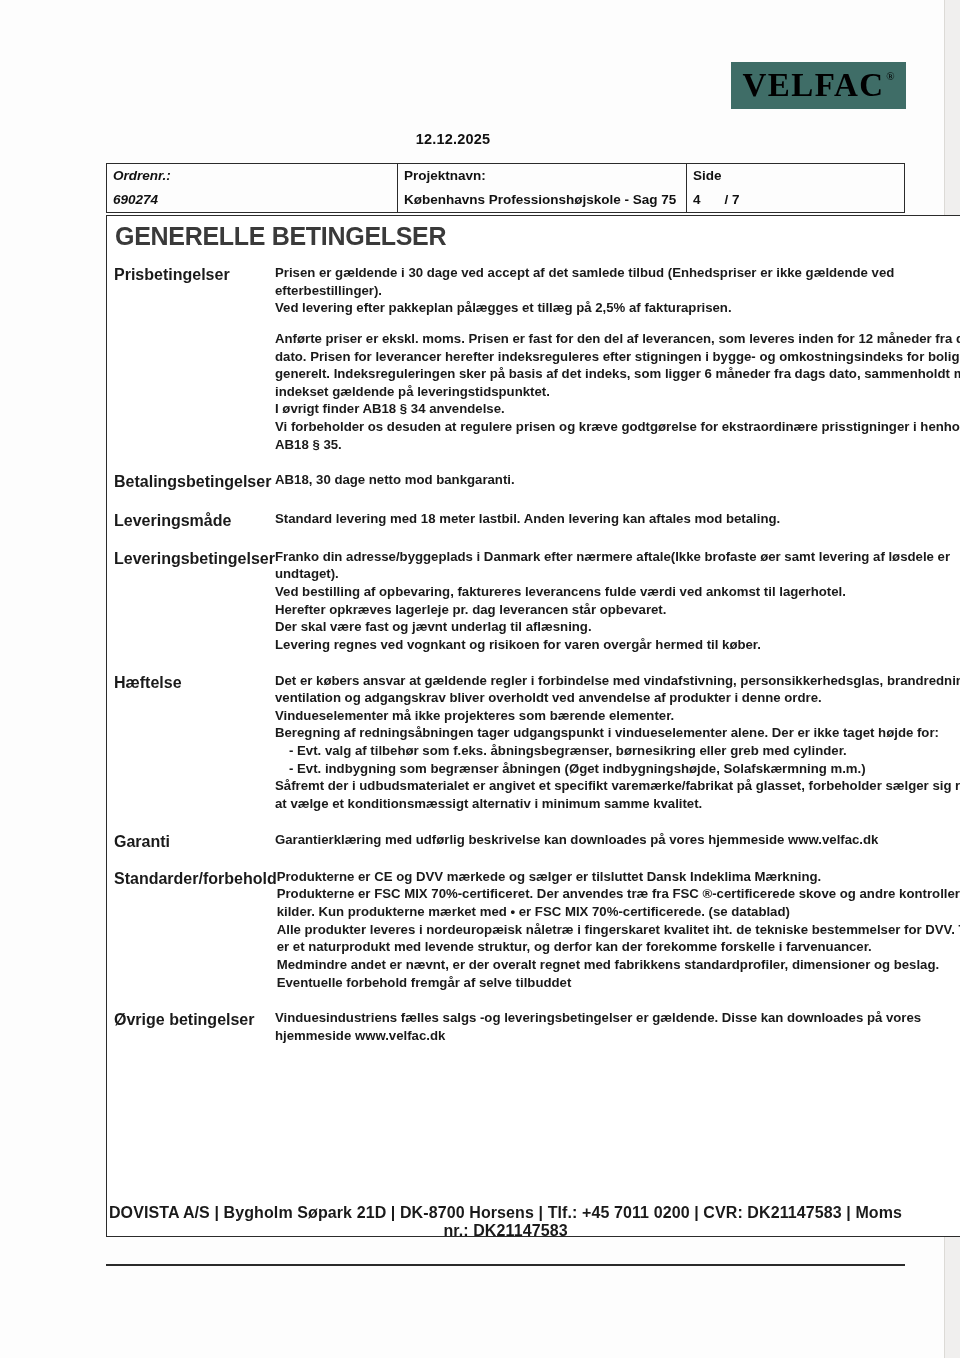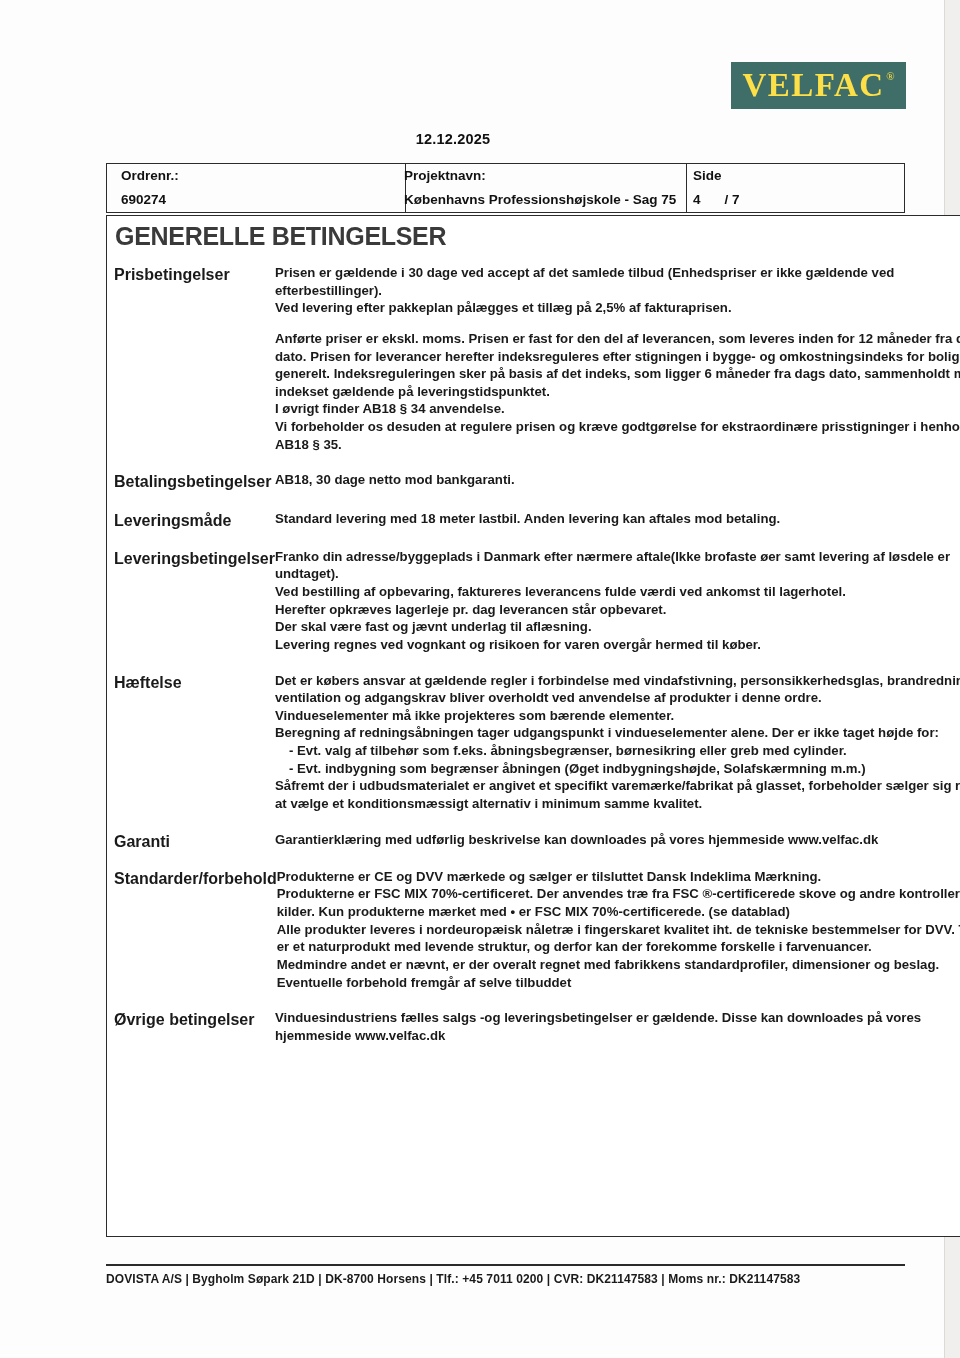--- a/index.html
+++ b/index.html
@@ -43,21 +43,21 @@
     background: #3f6d67;
     display: flex;
     align-items: center;
     justify-content: center;
   }
   .logo-text {
     font-family: "Liberation Serif", "DejaVu Serif", serif;
     font-weight: bold;
     font-size: 33px;
     letter-spacing: 1.5px;
-    color: #fde047;
+    color: #000000;
     line-height: 1;
     position: relative;
     padding-right: 10px;
   }
   .logo-reg {
     position: absolute;
     right: 0px; top: 2px;
     font-size: 11px;
     font-weight: normal;
     letter-spacing: 0;
@@ -81,21 +81,21 @@
     width: 799px; height: 50px;
     border: 1.4px solid #2b2b2b;
     box-sizing: border-box;
   }
   .ht-col {
     position: absolute;
     top: 0; height: 100%;
     box-sizing: border-box;
     padding: 4px 0 0 6px;
   }
-  .ht-col-order   { left: 8px;     width: 291px; border-right: 1.4px solid #2b2b2b; }
+  .ht-col-order   { left: 0;     width: 291px; border-right: 1.4px solid #2b2b2b; font-style: italic; }
   .ht-col-project { left: 291px; width: 288px; }
   .ht-col-page    { left: 579px; width: 220px; border-left: 1.4px solid #2b2b2b; }
   .ht-label {
     font-size: 13.5px;
     font-weight: bold;
     line-height: 1.25;
   }
   .ht-value {
     font-size: 13.5px;
     font-weight: bold;
@@ -184,24 +184,24 @@
 
   
   .footer-rule {
     position: absolute;
     left: 106px; top: 1264px;
     width: 799px; height: 0;
     border-top: 2px solid #2b2b2b;
   }
   .footer-text {
     position: absolute;
-    left: 106px; top: 1272px;
+    left: 106px; top: 1204px;
     width: 799px;
-    text-align: left;
-    font-size: 12px;
+    text-align: center;
+    font-size: 16px;
     font-weight: bold;
     letter-spacing: 0.1px;
     color: #1a1a1a;
   }
 </style>
 </head>
 <body>
 
 <div class="page">
 

